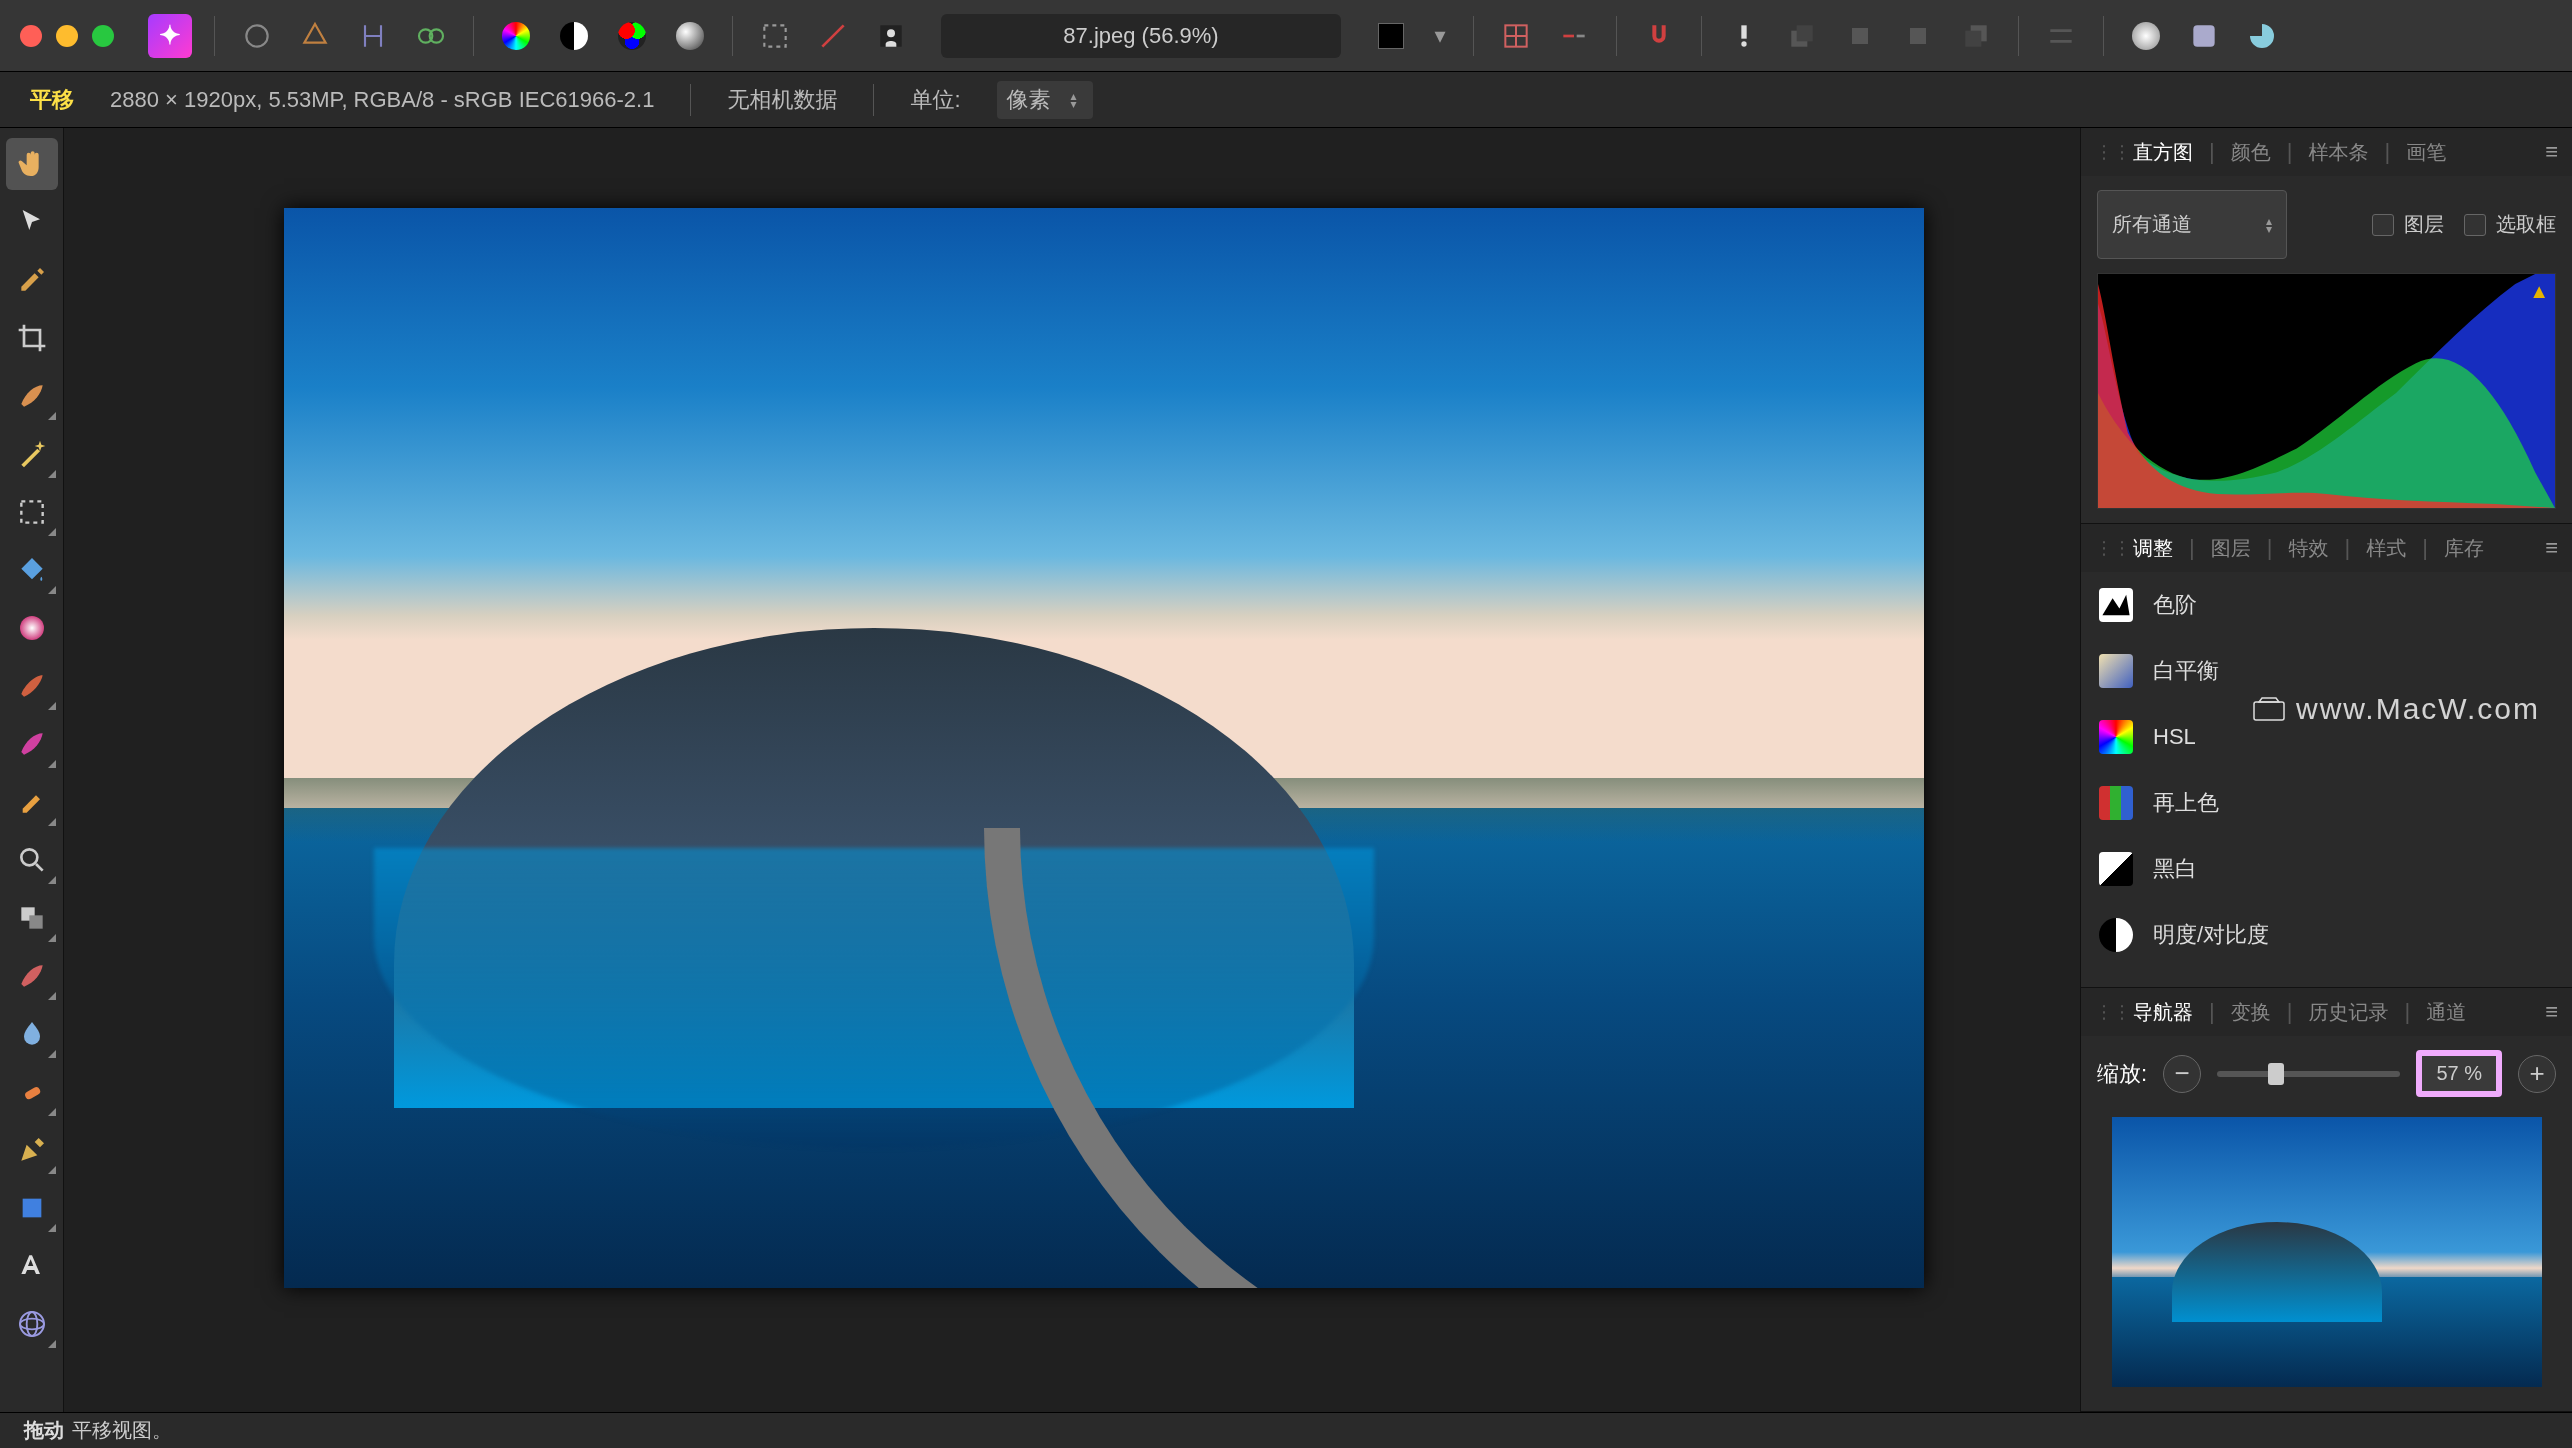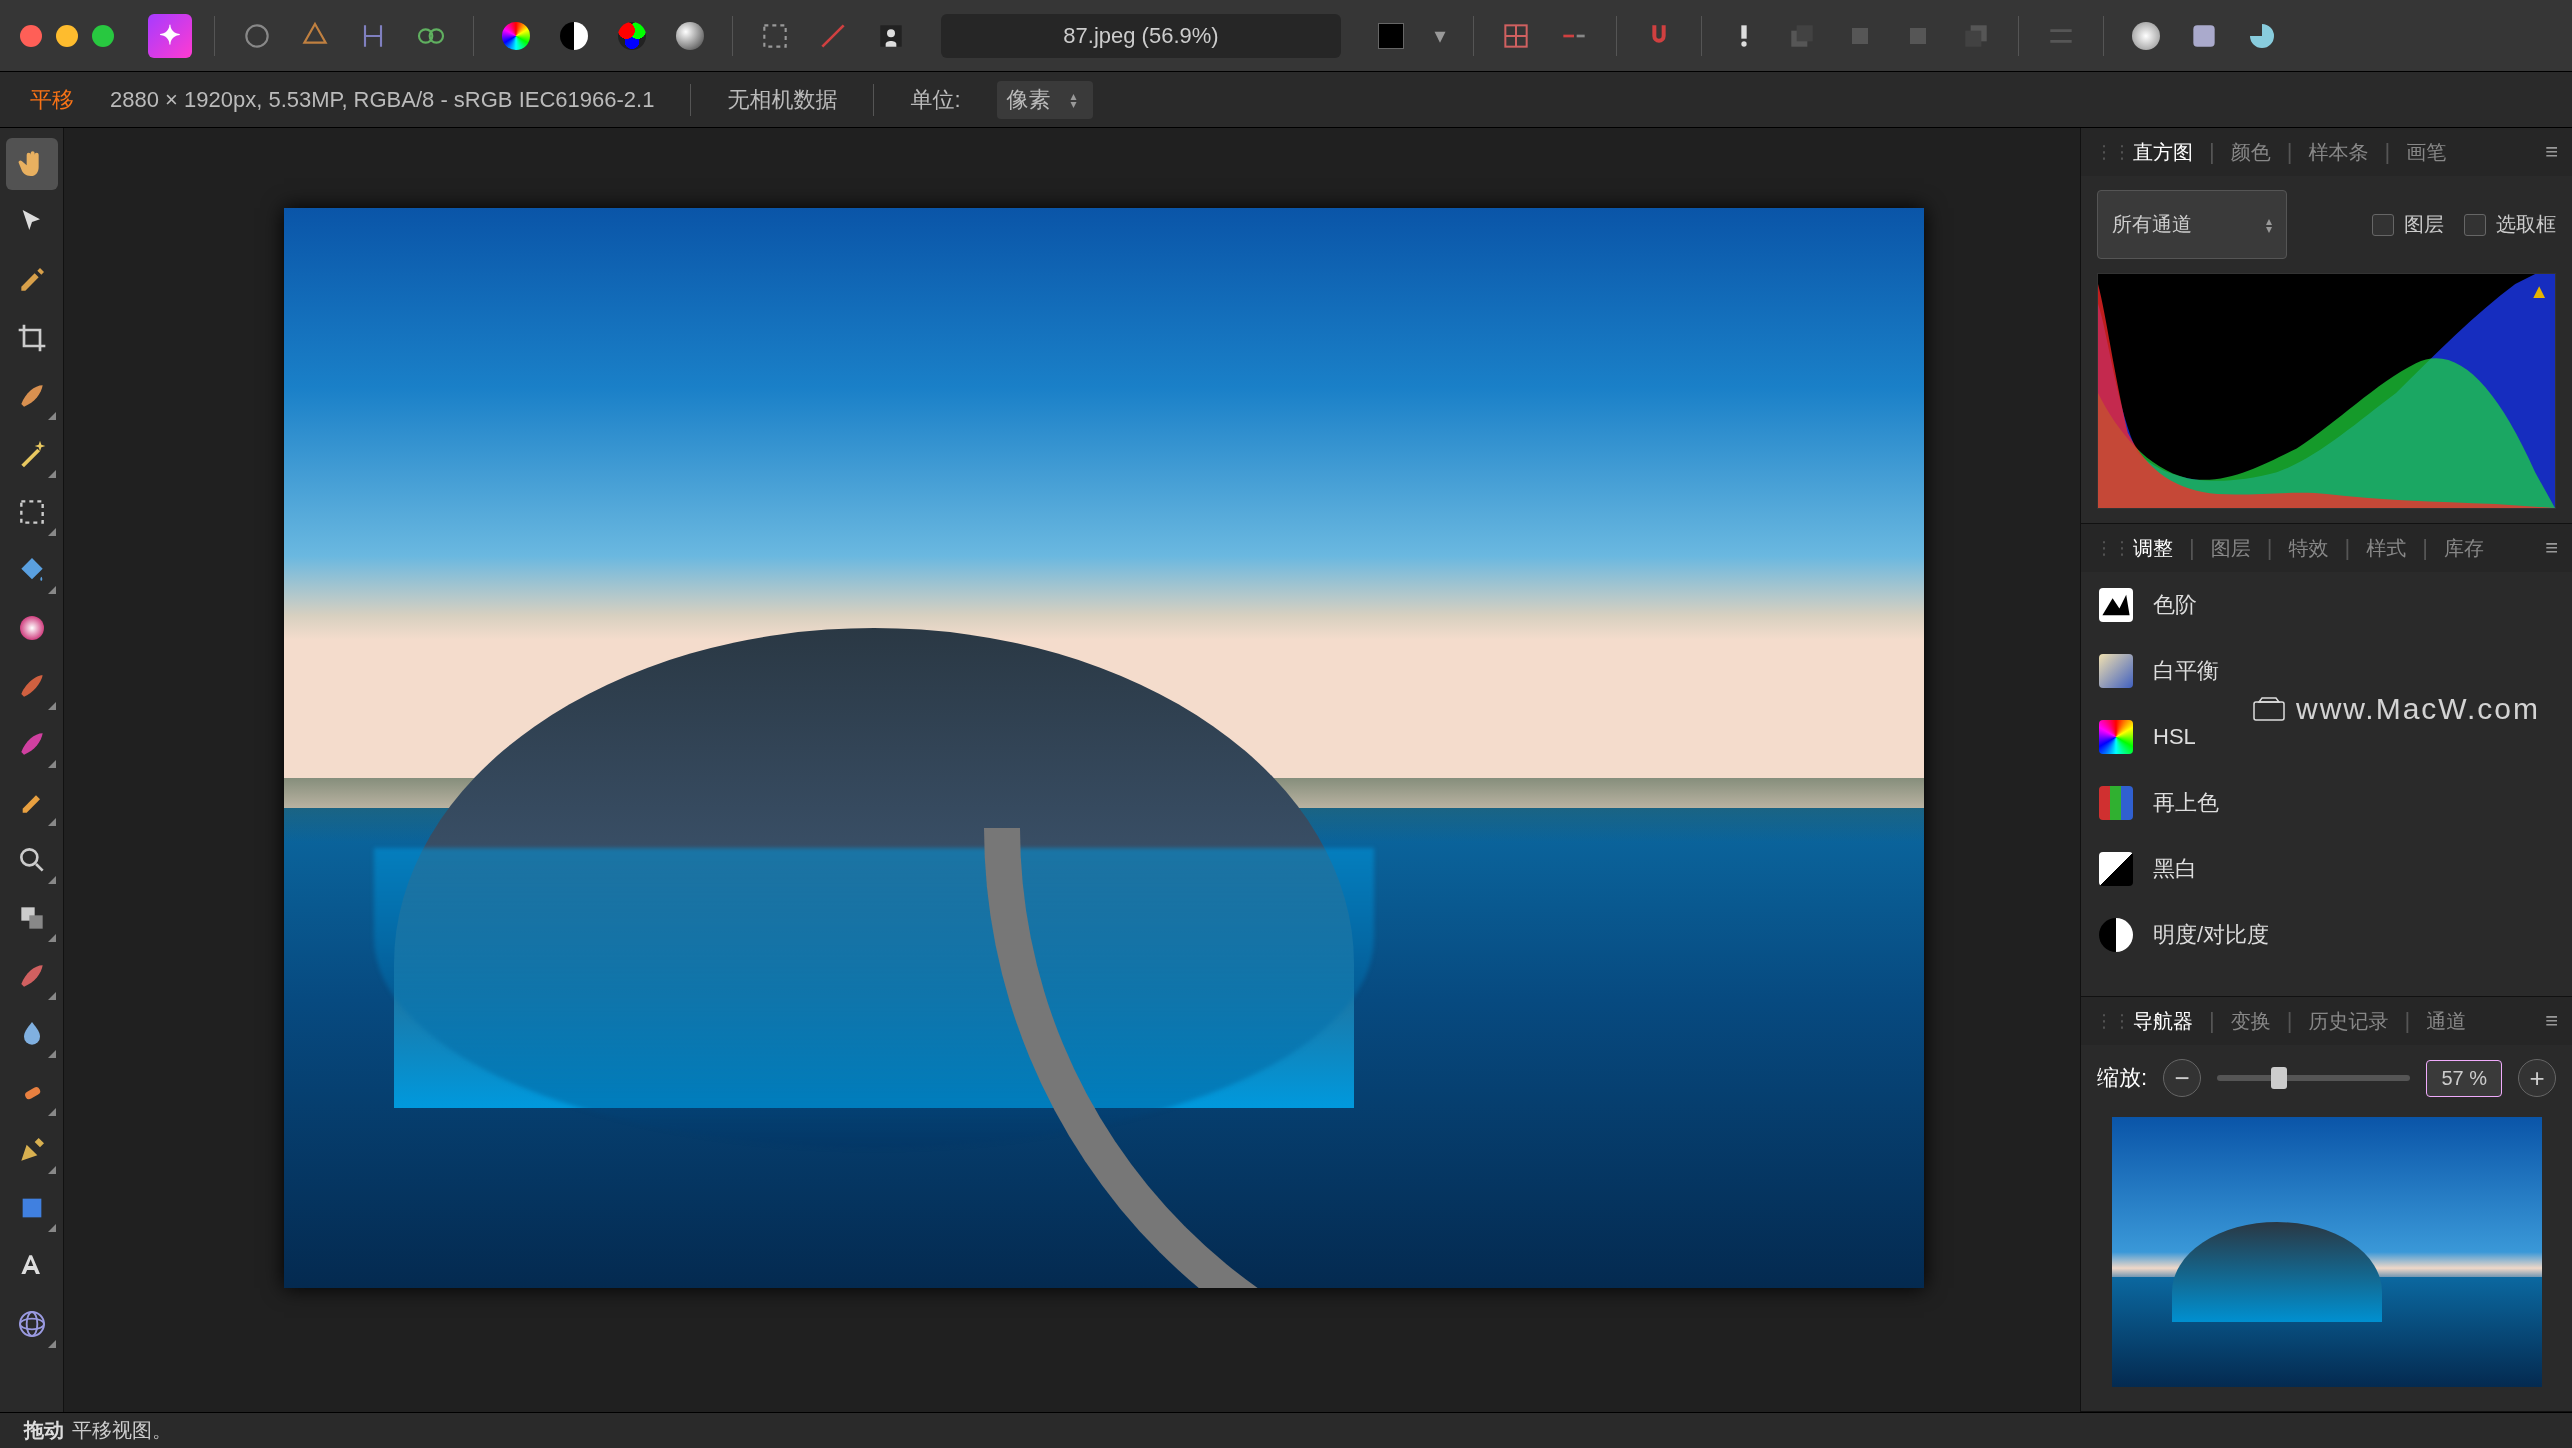--- a/index.html
+++ b/index.html
@@ -10,21 +10,21 @@
 .traffic-lights { display:flex; gap:14px; margin-right:16px; }
 .traffic-lights span { width:22px; height:22px; border-radius:50%; }
 .tl-red { background:#ff5f57; } .tl-yellow { background:#febc2e; } .tl-green { background:#28c840; }
 .app-logo { width:44px; height:44px; background:linear-gradient(135deg,#a63bff 0%,#ff3bd1 100%); border-radius:6px; display:flex; align-items:center; justify-content:center; font-size:26px; color:#fff; font-weight:bold;}
 .tb-icon { width:40px; height:40px; display:flex; align-items:center; justify-content:center; color:#999; cursor:pointer; }
 .tb-sep { width:1px; height:40px; background:#555; margin:0 4px; }
 .doc-title-field { flex:0 0 400px; background:#262626; height:44px; border-radius:6px; display:flex; align-items:center; justify-content:center; color:#ccc; font-size:22px; margin:0 12px; }
 
 
 .context-bar { height:56px; background:#2a2a2a; display:flex; align-items:center; padding:0 30px; gap:36px; color:#bbb; font-size:22px; border-bottom:1px solid #000;}
-.ctx-label { color:#f97316; }
+.ctx-label { color:#fde047;font-weight:bold; }
 .ctx-sep { width:1px; height:32px; background:#555; }
 .unit-select { background:#3a3a3a; padding:4px 16px 4px 10px; border-radius:4px; display:flex; align-items:center; gap:10px; }
 
 
 .main-area { display:flex; height:calc(100% - 72px - 56px - 36px); }
 
 
 .left-tools { width:64px; background:#2a2a2a; display:flex; flex-direction:column; align-items:center; padding-top:10px; gap:6px; border-right:1px solid #111;}
 .tool-btn { width:52px; height:52px; display:flex; align-items:center; justify-content:center; border-radius:6px; cursor:pointer; position:relative; }
 .tool-btn.active { background:#525252; }
@@ -67,21 +67,21 @@
 .adj-icon { width:34px; height:34px; border-radius:4px; flex-shrink:0; }
 .adj-label { font-size:22px; color:#ddd; }
 .watermark { position:absolute; color:rgba(230,230,230,0.9); font-family:Georgia,serif; font-size:30px; letter-spacing:2px; pointer-events:none; display:flex; align-items:center; gap:10px; }
 
 
 .nav-controls { display:flex; align-items:center; gap:16px; }
 .nav-label { font-size:22px; color:#ffffff; }
 .round-btn { width:38px; height:38px; border:1px solid #666; border-radius:50%; display:flex; align-items:center; justify-content:center; font-size:26px; color:#ccc; background:#333; cursor:pointer; }
 .zoom-slider { flex:1; height:6px; background:#555; position:relative; border-radius:3px; }
 .zoom-slider .knob { position:absolute; top:-8px; width:16px; height:22px; background:#ccc; border-radius:3px; }
-.zoom-value { background:#3a3a3a; border:1px solid #f0abfc; padding:6px 14px; border-radius:4px; font-size:20px; }
+.zoom-value { background:#3a3a3a; border:6px solid #f0abfc; padding:6px 14px; border-radius:4px; font-size:20px; }
 .nav-thumb { margin:20px auto 10px; width:430px; height:270px; position:relative; background:linear-gradient(to bottom,#0a55a8 0%,#3a98d8 50%,#f0d8c8 56%,#0a60a0 62%,#053060 100%); }
 .nav-thumb .nd { position:absolute; left:60px; top:105px; width:210px; height:100px; background:linear-gradient(to bottom,#2a3844,#0090d0); border-radius:50% 50% 0 0/70% 70% 0 0;}
 .nav-thumb .nw { position:absolute; left:0; right:0; top:160px; bottom:0; background:linear-gradient(to bottom,#0b68a0,#042a50);}
 
 
 .status-bar { height:36px; background:#2a2a2a; display:flex; align-items:center; padding:0 24px; font-size:20px; gap:8px; border-top:1px solid #000;}
 .status-bar .b { font-weight:bold; color:#ddd; }
 
 
 .svg-ic { width:32px; height:32px; }

